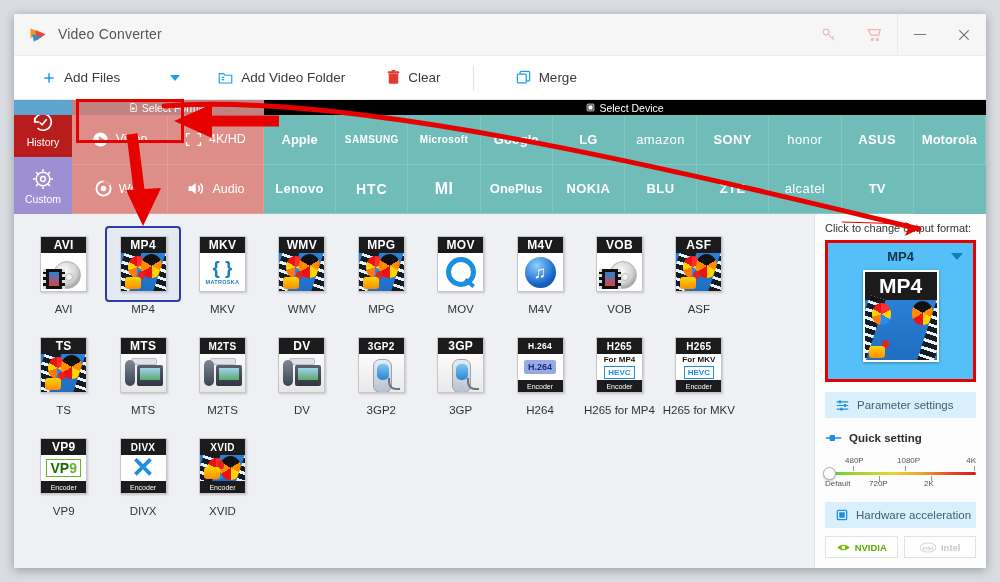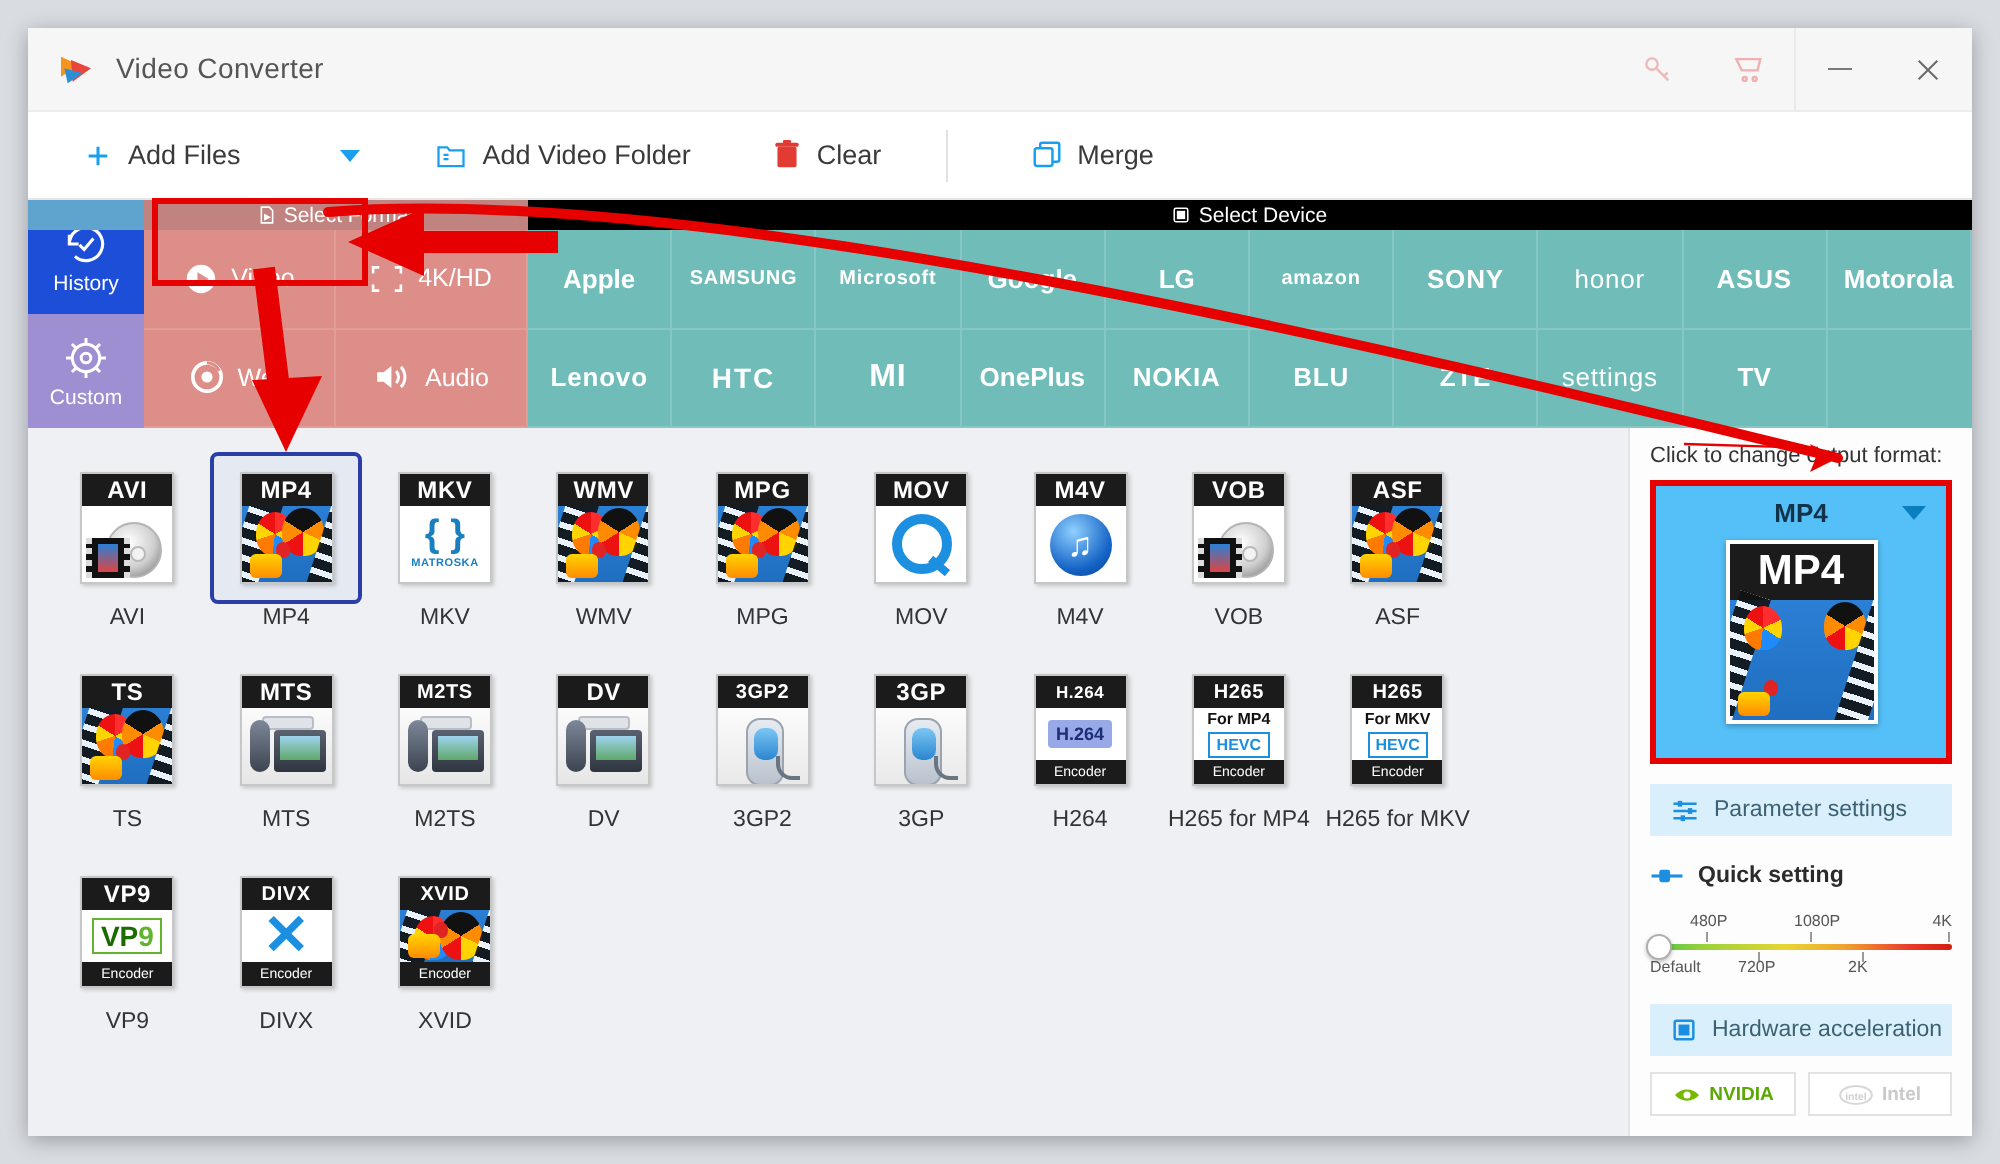--- a/index.html
+++ b/index.html
@@ -33,21 +33,21 @@
   .band { position:relative; height:114px; display:flex; }
   .bandhdr { position:absolute; top:0; left:0; right:0; height:15px; display:flex; font-size:10.5px; color:#fff; z-index:5; }
   .bh { display:flex; align-items:center; justify-content:center; gap:4px; height:15px; }
   .bh-fmt { background:#c0837f; }
   .bh-dev { background:#000000; }
   .bh-left { background:#5fa3cf; }
 
   .sidecol { width:58px; flex:0 0 58px; }
   .sidetab { height:57px; display:flex; flex-direction:column; align-items:center; justify-content:center; color:#fff; cursor:pointer; }
   .sidetab .stlbl { font-size:10.5px; margin-top:2px; }
-  .st-history { background:#1d4ed8; }
+  .st-history { background:#b91c1c; }
   .st-custom  { background:#9d8fd2; }
 
   .fmtcol { width:192px; flex:0 0 192px; padding-top:15px; background:#dd8e88; display:flex; flex-wrap:wrap; }
   .fmtcell { width:96px; height:49.5px; display:flex; align-items:center; justify-content:center; gap:7px; color:#fff; font-size:12.5px; cursor:pointer; border-right:1px solid rgba(255,255,255,.14); border-bottom:1px solid rgba(255,255,255,.14); }
 
   .devcol { flex:1; padding-top:15px; background:#6fbcb9; display:flex; flex-wrap:wrap; }
   .devcell { width:10%; height:49.5px; display:flex; align-items:center; justify-content:center; color:#fff; cursor:pointer; border-right:1px solid rgba(255,255,255,.16); border-bottom:1px solid rgba(255,255,255,.16); font-size:13px; font-weight:bold; overflow:hidden; }
   .dev-word { letter-spacing:.4px; white-space:nowrap; font-size:13px; }
 
   
@@ -295,21 +295,21 @@
         <div class="devcell">
           <span class="dev-word" style="font-size: 10px;">Microsoft</span>
         </div>
         <div class="devcell">
           <span>Google</span>
         </div>
         <div class="devcell">
           <span>LG</span>
         </div>
         <div class="devcell">
-          <span class="dev-word" style="font-weight: bold; font-size: 10px;">amazon</span>
+          <span class="dev-word" style="font-weight: normal; font-size: 13px;">amazon</span>
         </div>
         <div class="devcell">
           <span class="dev-word">SONY</span>
         </div>
         <div class="devcell">
           <span class="dev-word" style="font-weight: normal; font-size: 13px;">honor</span>
         </div>
         <div class="devcell">
           <span class="dev-word">ASUS</span>
         </div>
@@ -331,21 +331,21 @@
         <div class="devcell">
           <span class="dev-word">NOKIA</span>
         </div>
         <div class="devcell">
           <span class="dev-word">BLU</span>
         </div>
         <div class="devcell">
           <span class="dev-word">ZTE</span>
         </div>
         <div class="devcell">
-          <span class="dev-word" style="font-weight: normal; font-size: 13px;">settings</span>
+          <span class="dev-word" style="font-weight: normal; font-size: 13px;">alcatel</span>
         </div>
         <div class="devcell">
           <span>TV</span>
         </div>
       </div>
   </div>
 
   <div class="body">
     <div class="gridwrap" id="gridwrap">
         <div class="gcell">

